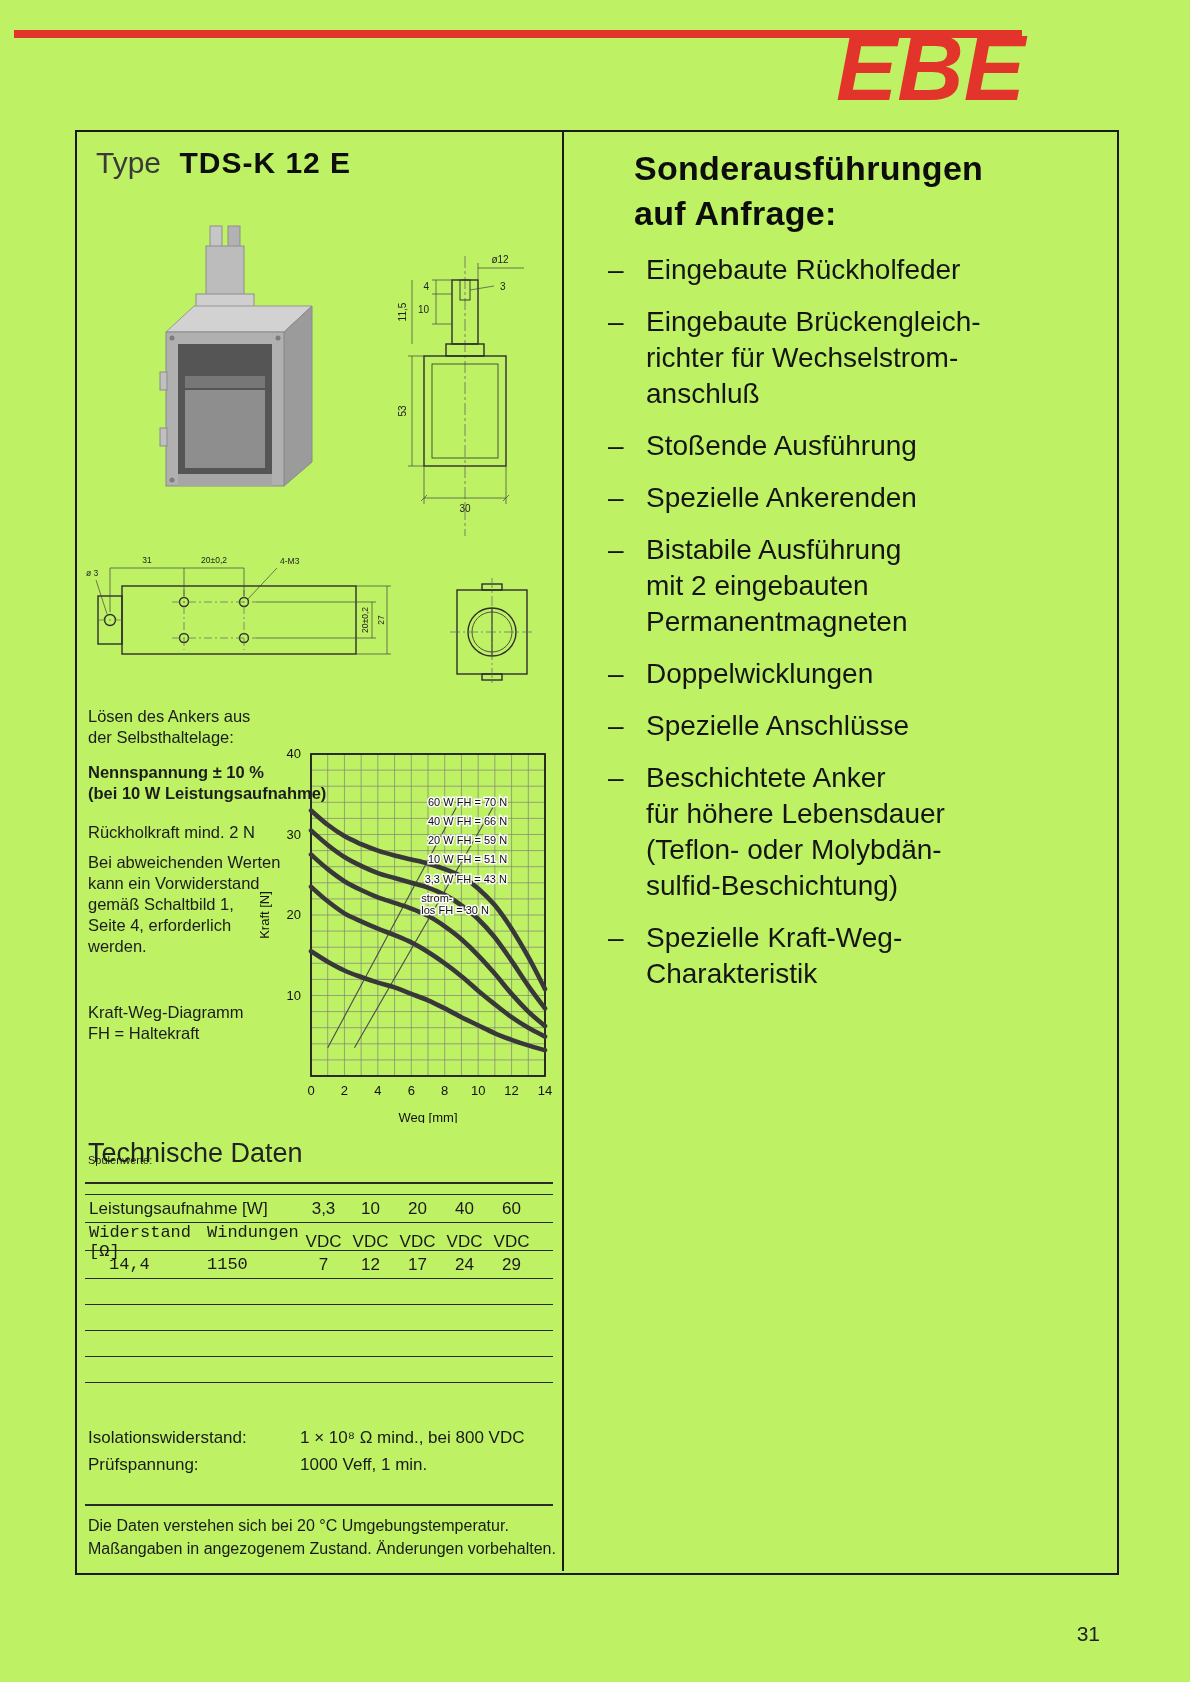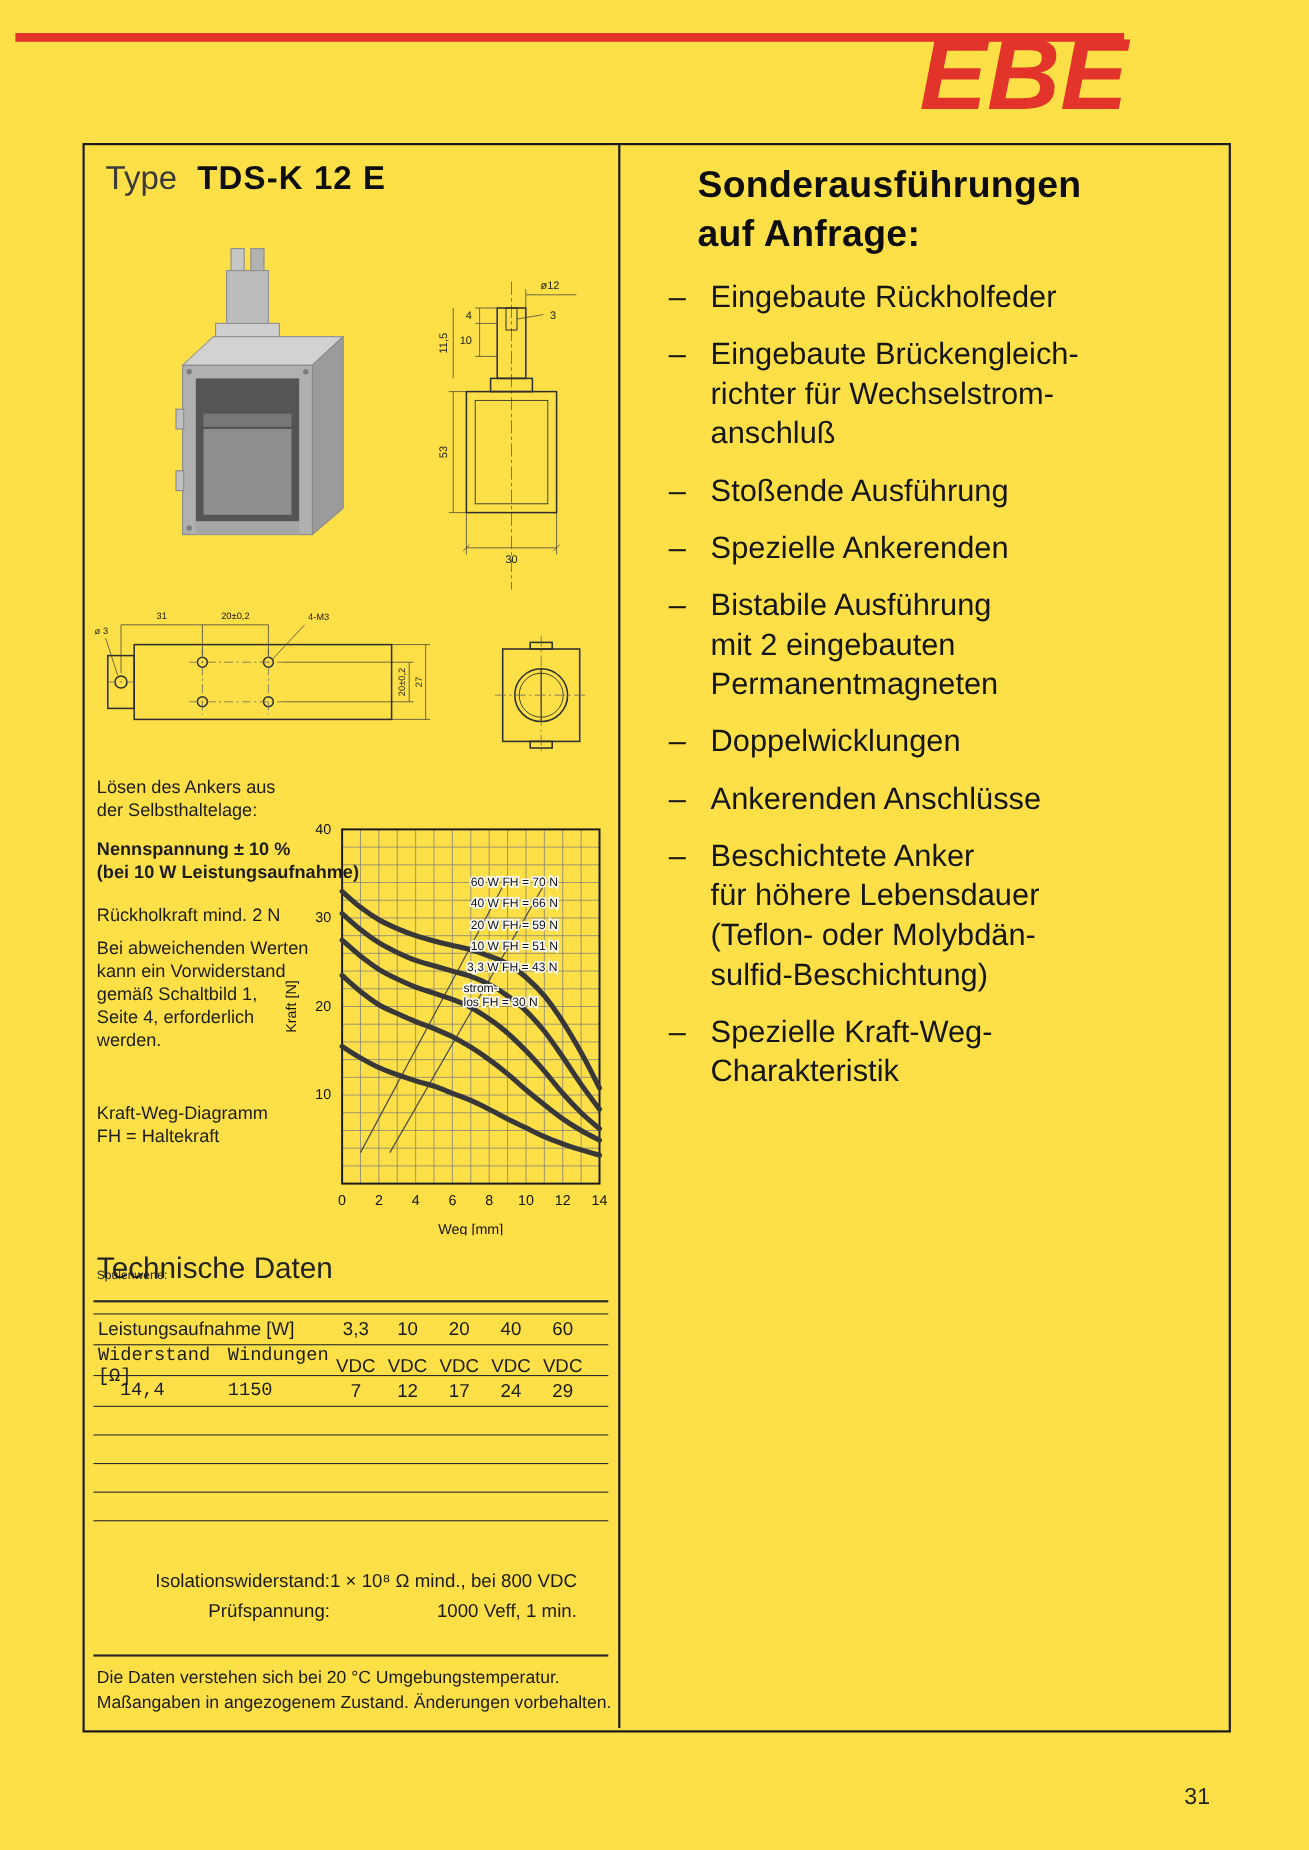--- a/index.html
+++ b/index.html
@@ -1,16 +1,16 @@
 <!DOCTYPE html>
 <html><head>
 <meta charset="utf-8">
 <style>
   html,body{margin:0;padding:0;background:#d8d8d8;}
-  .page{position:relative;width:1190px;height:1682px;background:#fde047;
+  .page{position:relative;width:1190px;height:1682px;background:#bef264;
         font-family:"Liberation Sans",sans-serif;color:#1a1a1a;overflow:hidden;margin:0 auto;}
   .red-rule{position:absolute;left:14px;top:30px;width:1008px;height:8px;background:#e2342b;}
   .logo{position:absolute;left:836px;top:22px;font-size:92px;font-weight:bold;font-style:italic;
         color:#e2342b;line-height:1;}
   .content-box{position:absolute;left:75px;top:130px;width:1040px;height:1441px;border:2px solid #1b1b1b;}
   .divider{position:absolute;left:562px;top:130px;width:2px;height:1441px;background:#1b1b1b;}
 
   .type-title{position:absolute;left:96px;top:146px;font-size:30px;}
   .type-prefix{color:#3a3a3a;font-weight:400;}
   .type-name{font-weight:700;color:#0e0e0e;margin-left:10px;letter-spacing:1px;}
@@ -40,21 +40,21 @@
               border-bottom:1.5px solid #2a2a2a;}
   .t-row{display:grid;grid-template-columns:215px repeat(5,1fr);align-items:center;
          border-top:1.5px solid #2a2a2a;height:27px;padding-right:18px;}
   .t-row.empty{height:25px;}
   .t-label{padding-left:4px;}
   .t-label.two{display:grid;grid-template-columns:118px auto;padding-left:4px;font-family:Liberation Mono, monospace;}
   .t-label.two.indent span:first-child{padding-left:20px;}
   .t-val{text-align:center;}
 
   .extra{position:absolute;left:88px;top:1424px;font-size:17px;line-height:27px;}
-  .extra-row{display:grid;grid-template-columns:212px auto;text-align:right;}
+  .extra-row{display:grid;grid-template-columns:212px auto;}
   .footnote{position:absolute;left:88px;top:1514px;font-size:16px;line-height:23px;white-space:pre-line;}
 
   .special-heading{position:absolute;left:634px;top:146px;font-size:34px;font-weight:700;
                    line-height:45px;white-space:pre-line;letter-spacing:0.3px;color:#0d0d0d;}
   .special-list{position:absolute;left:608px;top:252px;width:494px;list-style:none;margin:0;padding:0;
                 display:flex;flex-direction:column;gap:16px;}
   .special-list li{display:flex;font-size:28px;line-height:36px;color:#151515;}
   .special-list .dash{width:38px;flex:none;}
   .item-text{white-space:pre-line;}
 
@@ -353,21 +353,21 @@
         <span class="item-text">Bistabile Ausführung
 mit 2 eingebauten
 Permanentmagneten</span>
       </li>
     <li>
         <span class="dash">–</span>
         <span class="item-text">Doppelwicklungen</span>
       </li>
     <li>
         <span class="dash">–</span>
-        <span class="item-text">Ankerenden Anschlüsse</span>
+        <span class="item-text">Spezielle Anschlüsse</span>
       </li>
     <li>
         <span class="dash">–</span>
         <span class="item-text">Beschichtete Anker
 für höhere Lebensdauer
 (Teflon- oder Molybdän-
 sulfid-Beschichtung)</span>
       </li>
     <li>
         <span class="dash">–</span>

